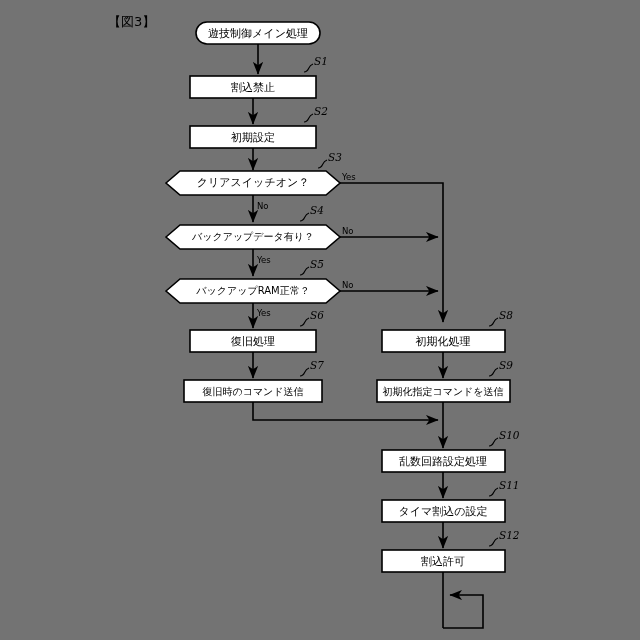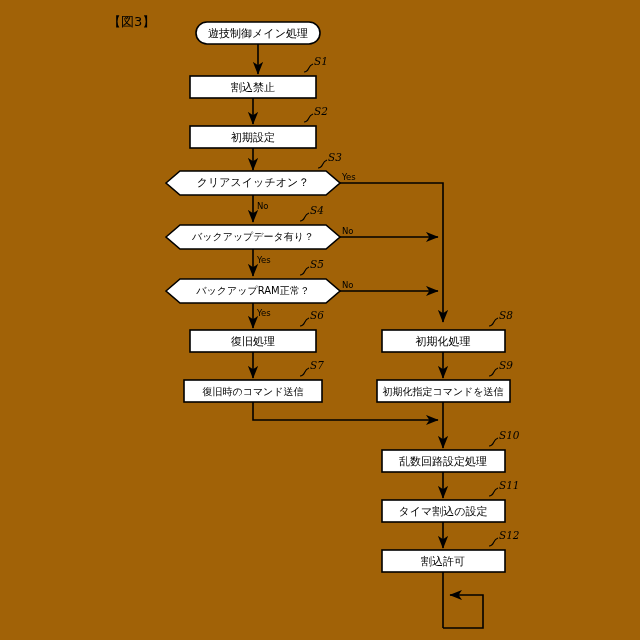--- a/index.html
+++ b/index.html
@@ -13,21 +13,21 @@
     height: 640px;
     font-family: "Liberation Sans", "DejaVu Sans", sans-serif;
     color: #000000;
     overflow: hidden;
     position: relative;
   }
   #page {
     position: relative;
     width: 640px;
     height: 640px;
-    background: #a16207;
+    background: #737373;
   }
   #fig-label {
     position: absolute;
     left: 108px;
     top: 13px;
     font-size: 13px;
     letter-spacing: 0px;
     white-space: nowrap;
     font-family: "DejaVu Sans", "Liberation Sans", sans-serif;
   }

